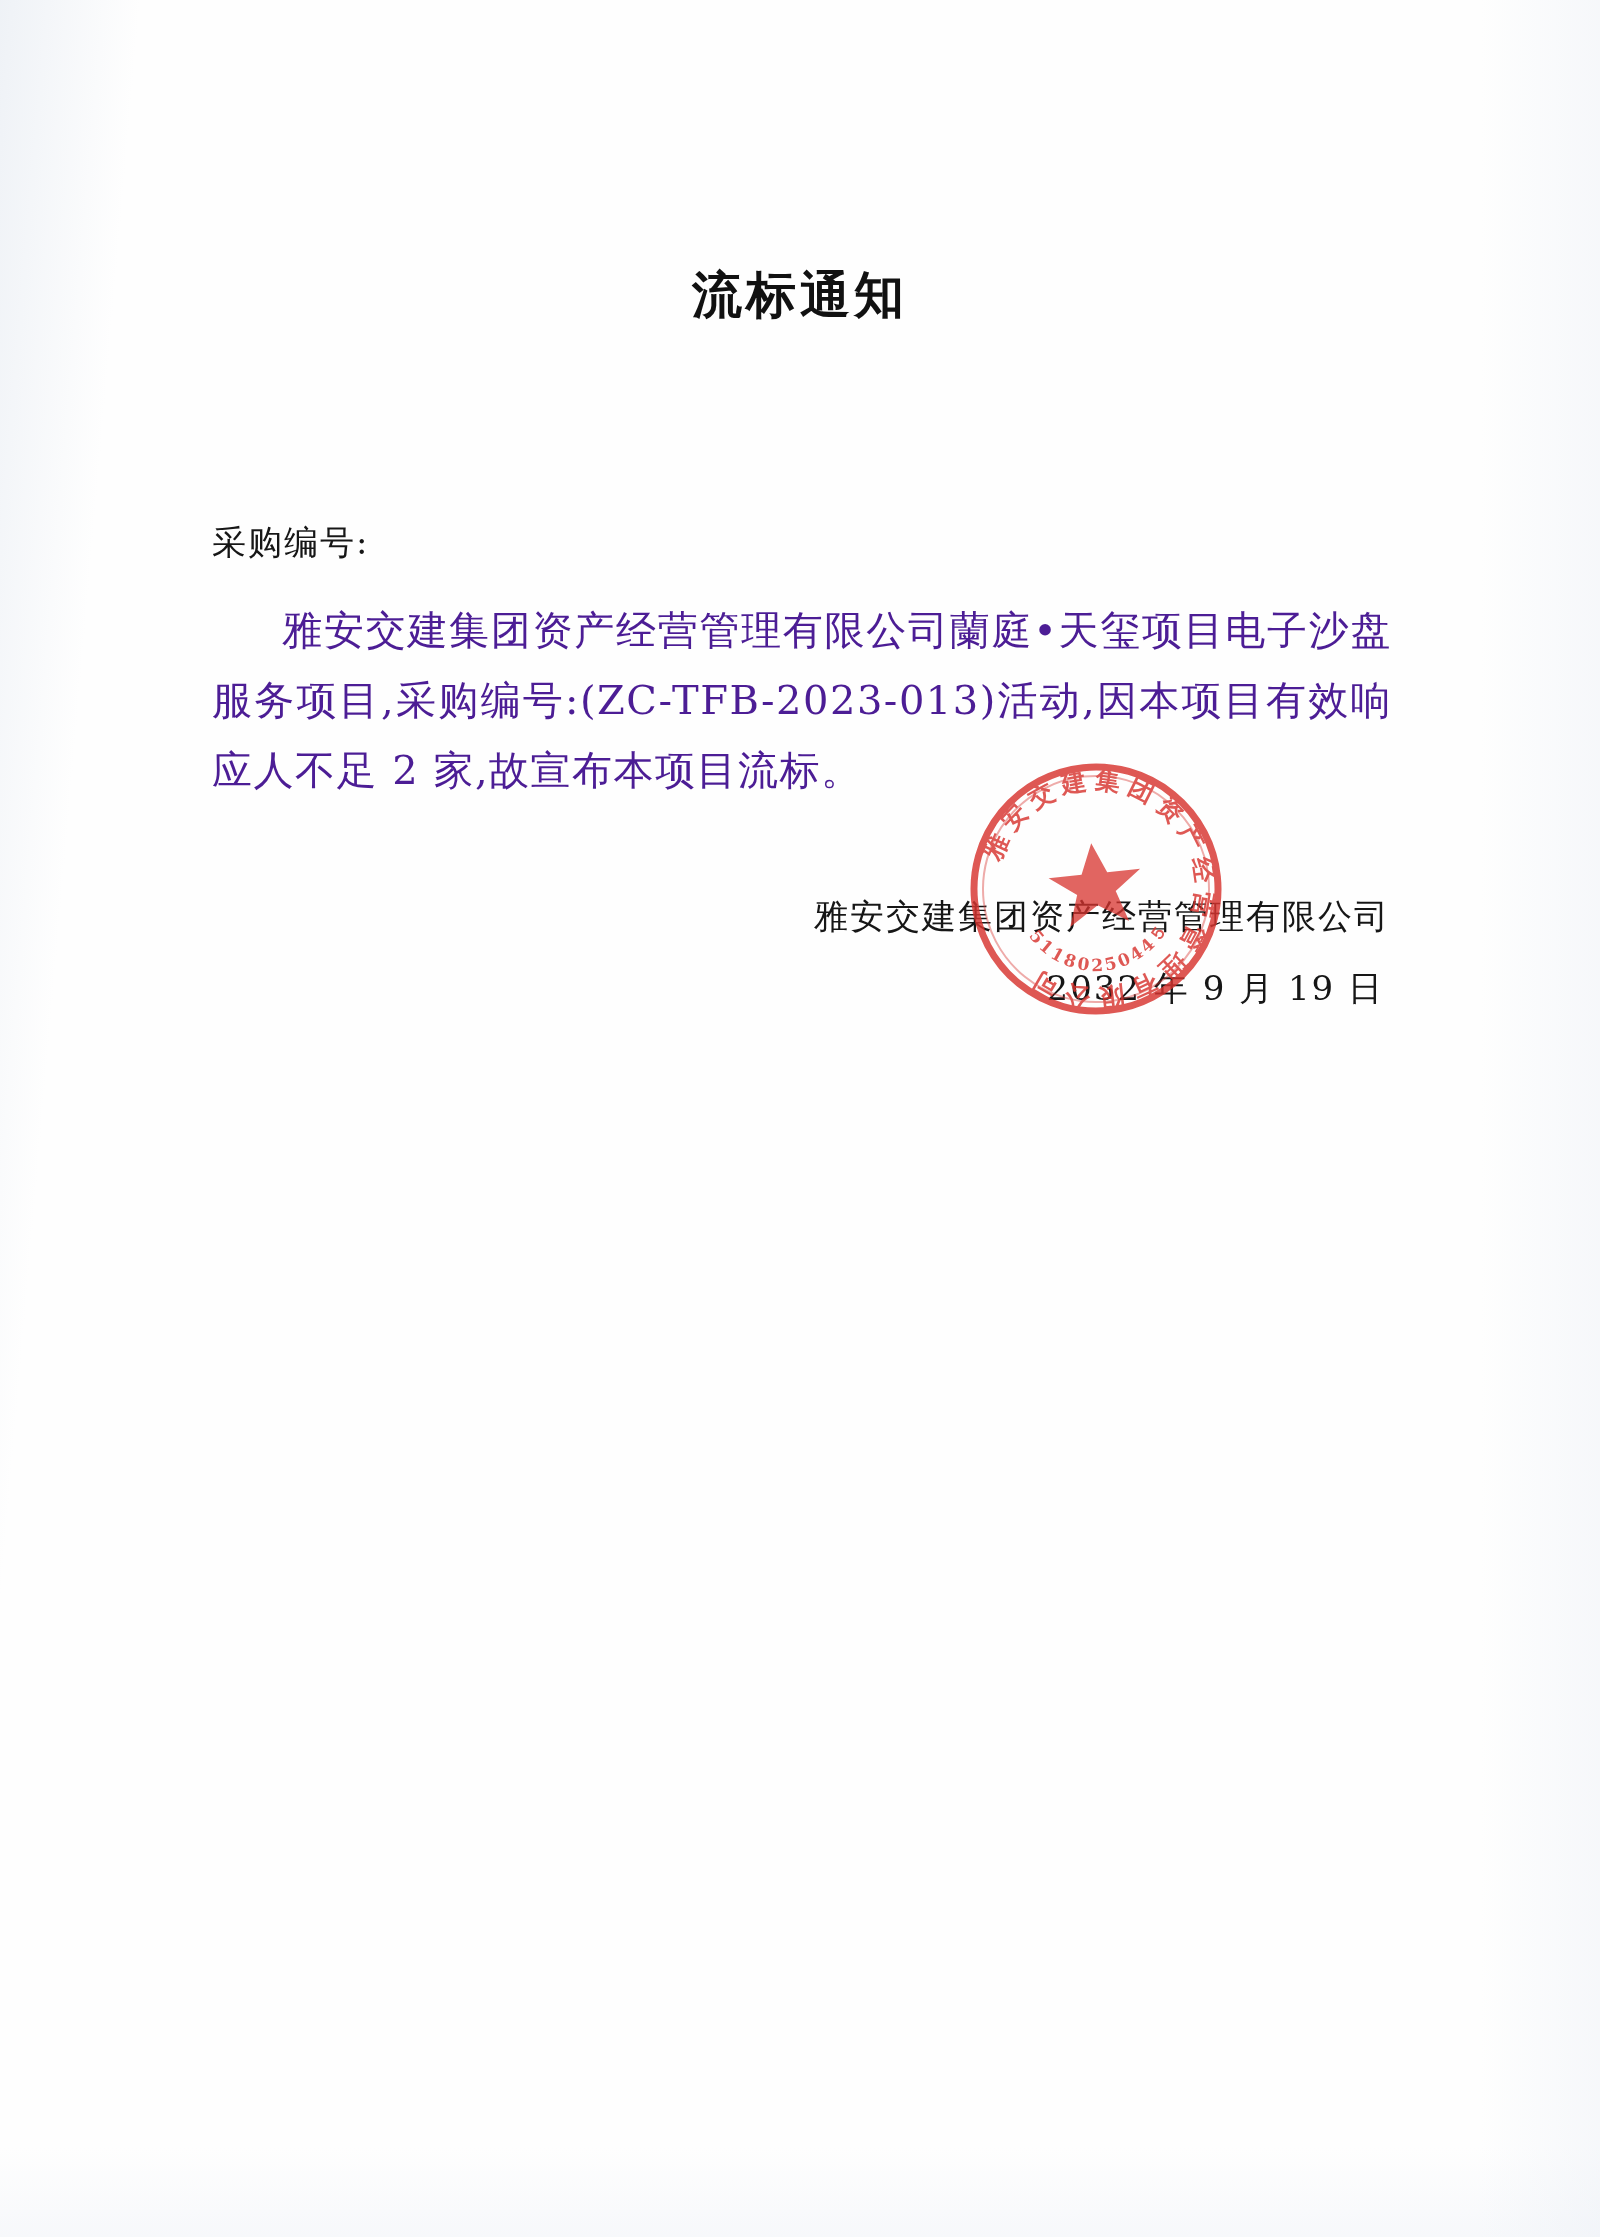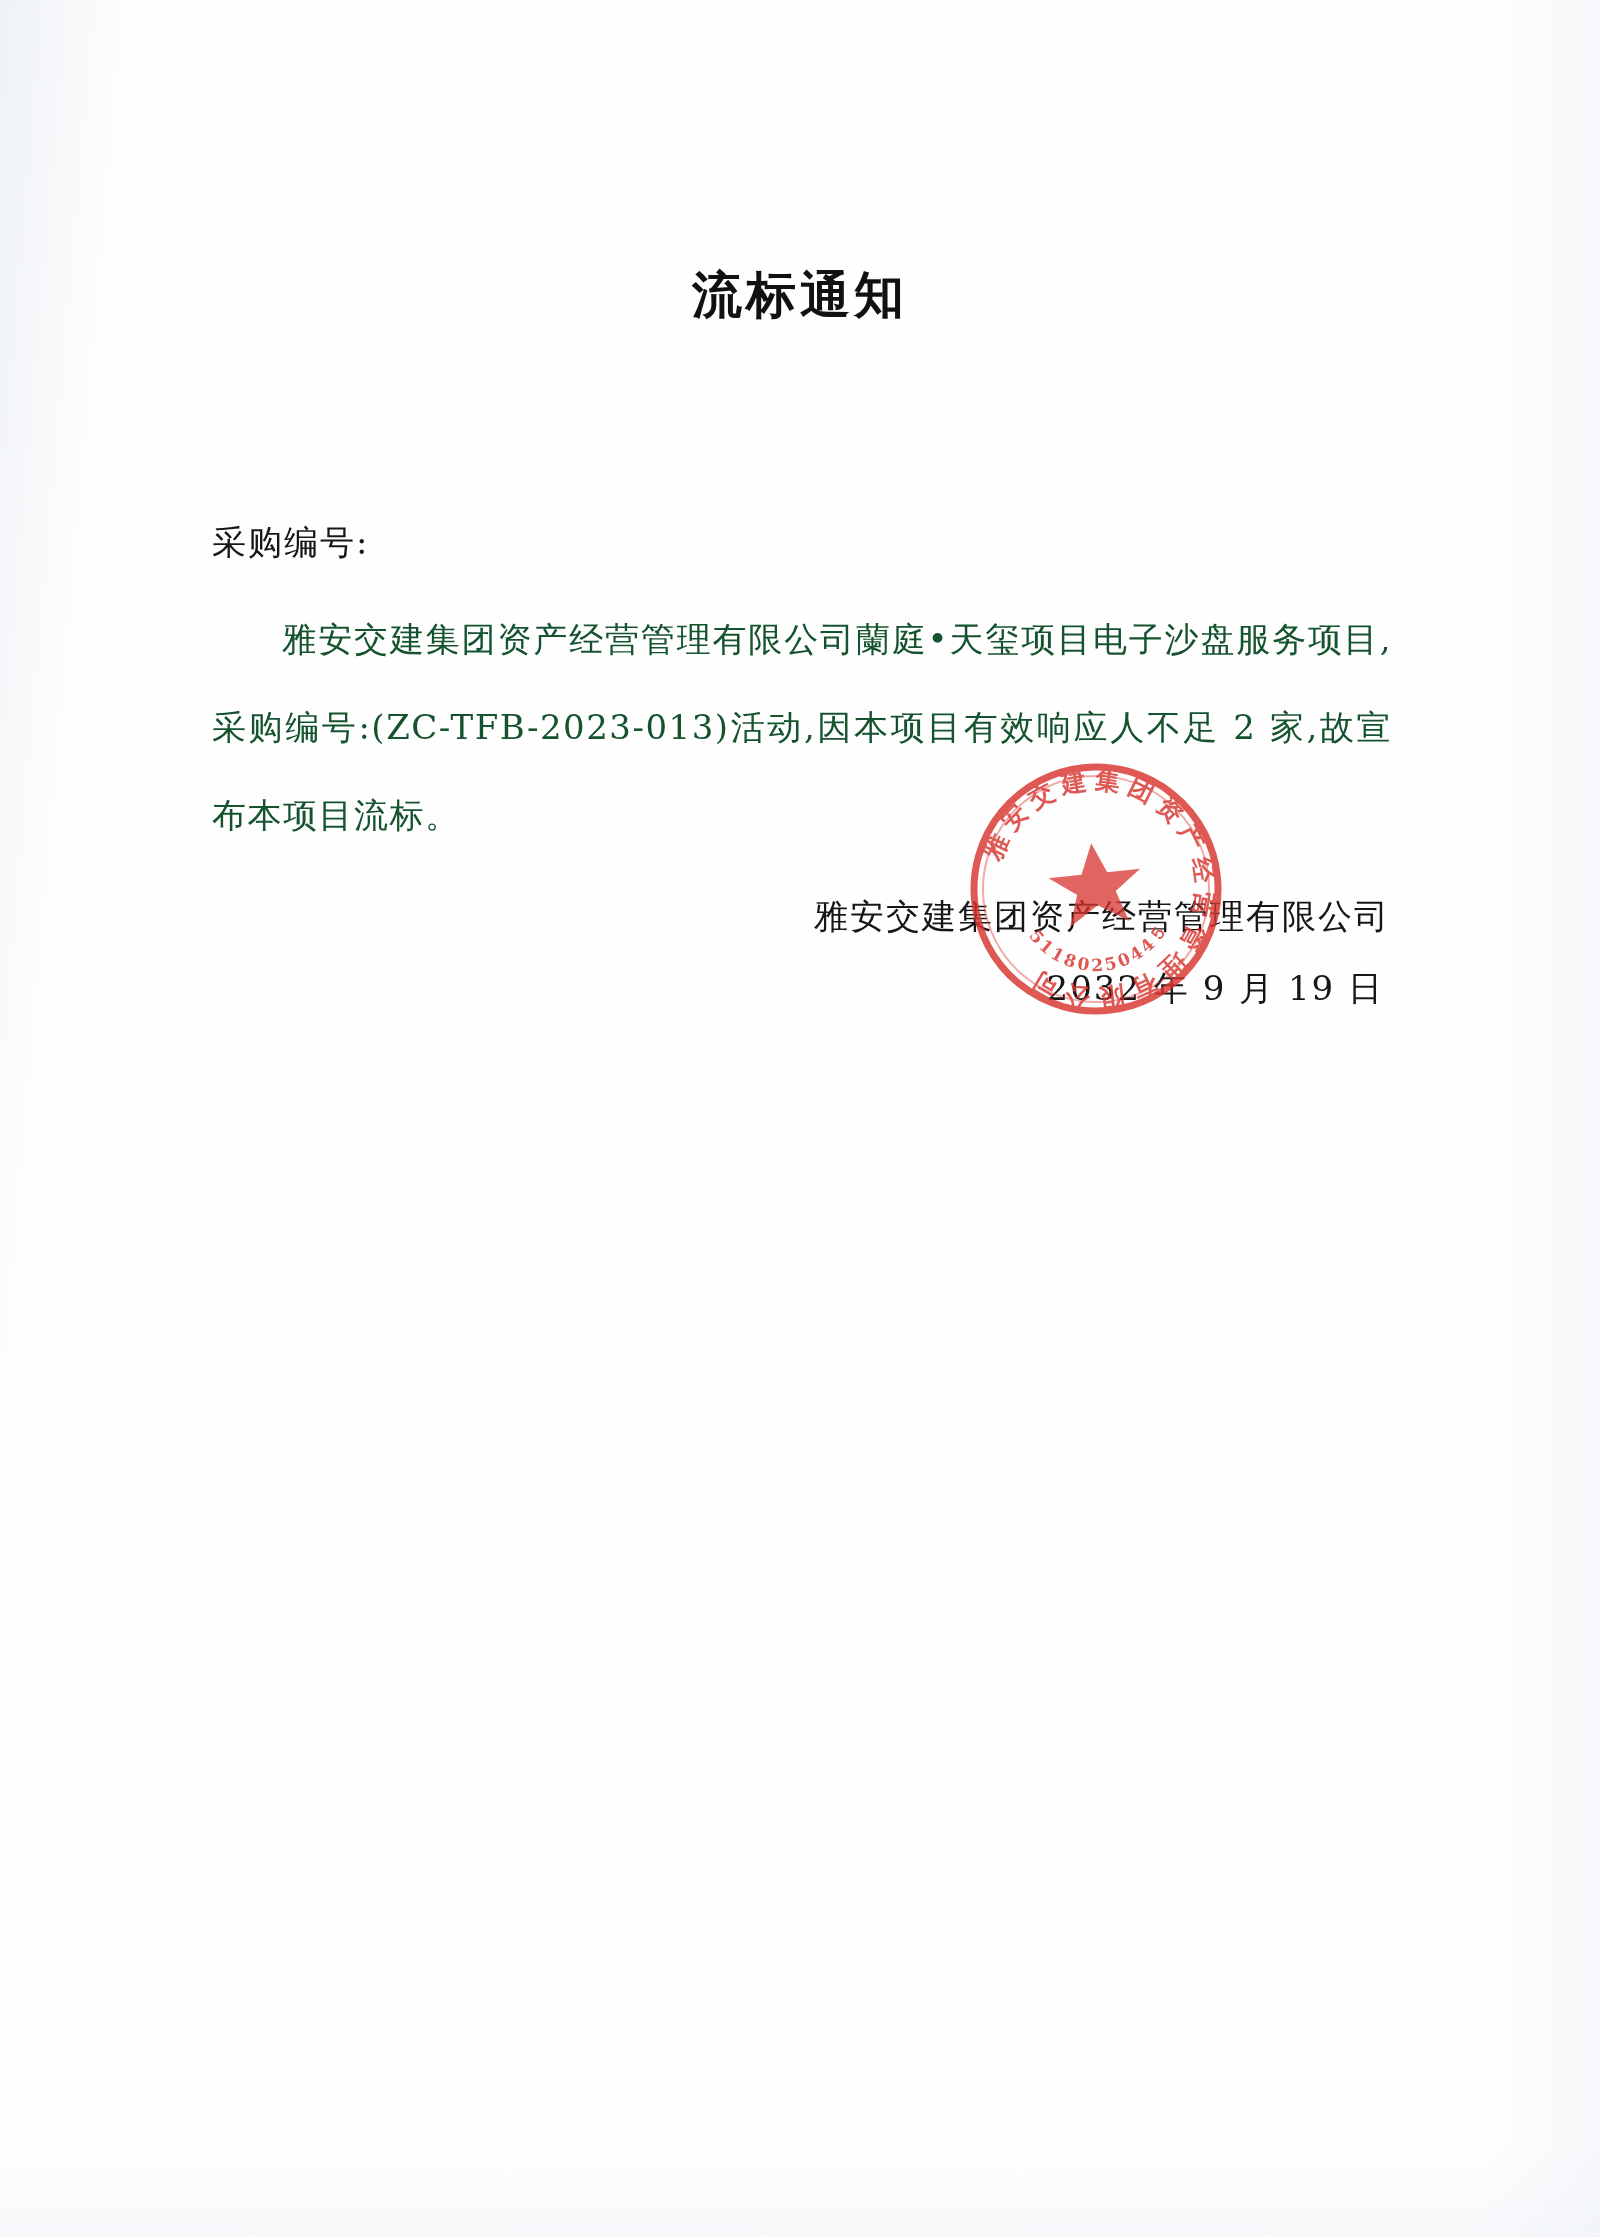--- a/index.html
+++ b/index.html
@@ -61,24 +61,24 @@
     font-size: 34px;
     letter-spacing: 2px;
     color: #161616;
   }
 
   .body-block {
     position: absolute;
     top: 595px;
     left: 212px;
     width: 1180px;
-    font-size: 34px;
-    line-height: 88px;
+    font-size: 40px;
+    line-height: 70px;
     letter-spacing: 1.5px;
-    color: #14532d;
+    color: #4c1d95;
     text-align: justify;
   }
   .body-block .indent {
     display: inline-block;
     width: 70px;
   }
 
   .signature {
     position: absolute;
     top: 880px;

